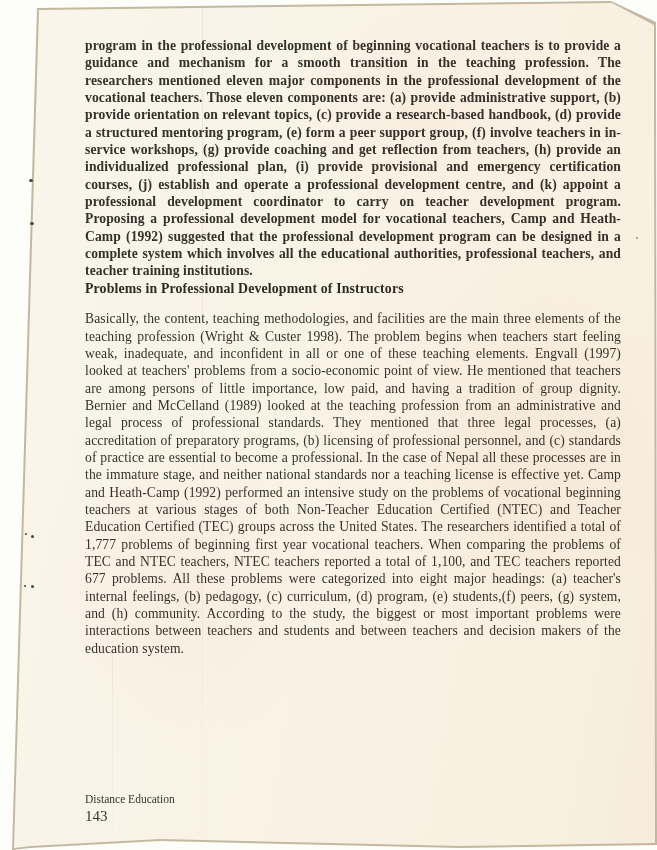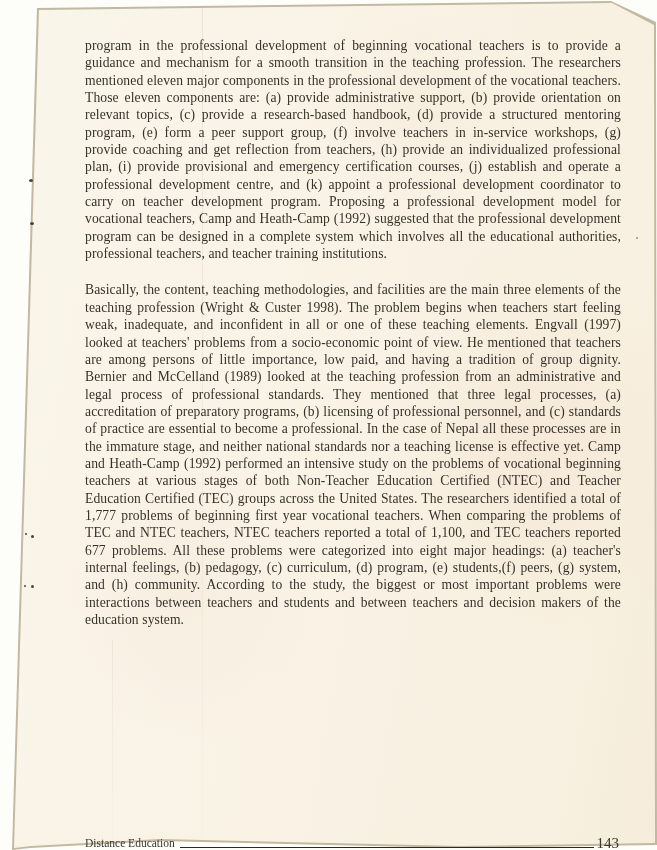--- a/index.html
+++ b/index.html
@@ -43,30 +43,30 @@
   .s4a{left:24px;top:585px;width:2px;height:2px;}
   .s4b{left:31px;top:585px;width:3px;height:3px;}
   .s5{left:636px;top:237px;width:2px;height:2px;opacity:.55;}
 
   .content{
     position:absolute;left:85px;top:37px;width:536px;
     font-size:13.6px;line-height:17.35px;color:#36312a;
     text-align:justify;letter-spacing:.1px;
   }
   .content p{margin:0;}
-  .content .p1{margin-bottom:19px;}
+  .content .p1{margin-bottom:0;font-weight:bold;}
   .content h2{
     font-size:13.8px;line-height:17.35px;margin:0 0 13px 0;
     font-weight:bold;color:#2e2a23;text-align:left;letter-spacing:.15px;
   }
   .content .p2{margin-bottom:8px;}
 
   .footer{
-    position:absolute;left:85px;top:836px;width:534px;
-    display:flex;align-items:flex-end;color:#3a352d;
+    position:absolute;left:85px;top:792px;width:534px;
+    display:flex;align-items:flex-start;color:#3a352d;flex-direction:column;
   }
   .footer .journal{font-size:11.5px;line-height:14px;white-space:nowrap;}
   .footer .rule{flex:1;border-bottom:1.6px solid #2d2922;margin:0 3px 2px 5px;}
   .footer .pageno{font-size:15px;line-height:14px;white-space:nowrap;}
 </style>
 </head>
 <body>
 
 <div class="scene">
 
@@ -83,20 +83,21 @@
   <div class="speck s1"></div>
   <div class="speck s2"></div>
   <div class="speck s3a"></div>
   <div class="speck s3b"></div>
   <div class="speck s4a"></div>
   <div class="speck s4b"></div>
   <div class="speck s5"></div>
 
   <div class="content">
     <p class="p1">program in the professional development of beginning vocational teachers is to provide a guidance and mechanism for a smooth transition in the teaching profession. The researchers mentioned eleven major components in the professional development of the vocational teachers. Those eleven components are: (a) provide administrative support, (b) provide orientation on relevant topics, (c) provide a research-based handbook, (d) provide a structured mentoring program, (e) form a peer support group, (f) involve teachers in in-service workshops, (g) provide coaching and get reflection from teachers, (h) provide an individualized professional plan, (i) provide provisional and emergency certification courses, (j) establish and operate a professional development centre, and (k) appoint a professional development coordinator to carry on teacher development program. Proposing a professional development model for vocational teachers, Camp and Heath-Camp (1992) suggested that the professional development program can be designed in a complete system which involves all the educational authorities, professional teachers, and teacher training institutions.</p>
+    <h2>Problems in Professional Development of Instructors</h2>
     <p class="p2">Basically, the content, teaching methodologies, and facilities are the main three elements of the teaching profession (Wright &amp; Custer 1998). The problem begins when teachers start feeling weak, inadequate, and inconfident in all or one of these teaching elements. Engvall (1997) looked at teachers' problems from a socio-economic point of view. He mentioned that teachers are among persons of little importance, low paid, and having a tradition of group dignity. Bernier and McCelland (1989) looked at the teaching profession from an administrative and legal process of professional standards. They mentioned that three legal processes, (a) accreditation of preparatory programs, (b) licensing of professional personnel, and (c) standards of practice are essential to become a professional. In the case of Nepal all these processes are in the immature stage, and neither national standards nor a teaching license is effective yet. Camp and Heath-Camp (1992) performed an intensive study on the problems of vocational beginning teachers at various stages of both Non-Teacher Education Certified (NTEC) and Teacher Education Certified (TEC) groups across the United States. The researchers identified a total of 1,777 problems of beginning first year vocational teachers. When comparing the problems of TEC and NTEC teachers, NTEC teachers reported a total of 1,100, and TEC teachers reported 677 problems. All these problems were categorized into eight major headings: (a) teacher's internal feelings, (b) pedagogy, (c) curriculum, (d) program, (e) students,(f) peers, (g) system, and (h) community. According to the study, the biggest or most important problems were interactions between teachers and students and between teachers and decision makers of the education system.</p>
   </div>
 
   <div class="footer">
     <span class="journal">Distance Education</span>
     <span class="rule"></span>
     <span class="pageno">143</span>
   </div>
 
 </div>

